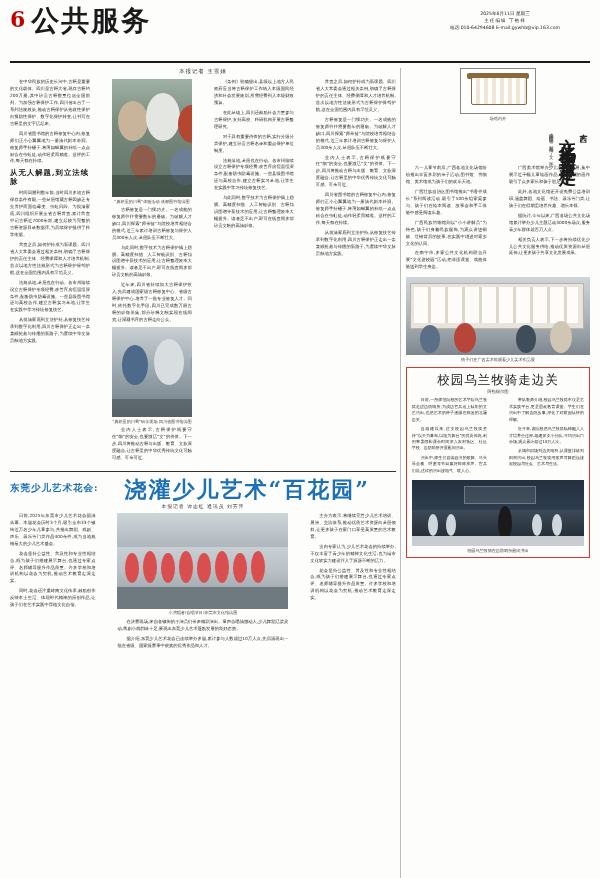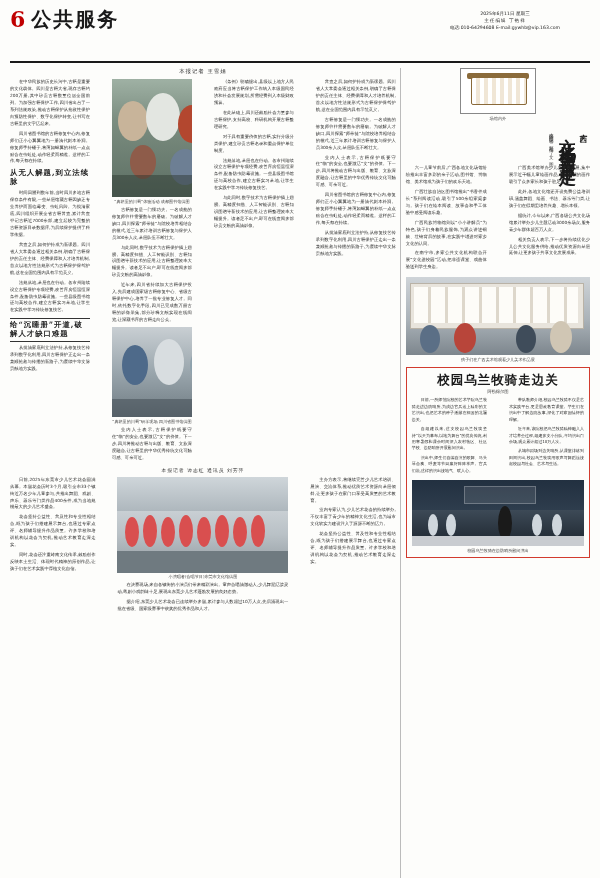--- a/index.html
+++ b/index.html
@@ -8,21 +8,21 @@
     background:#fdfdfb;
     font-family:"DejaVu Sans","Liberation Sans",sans-serif;
     color:#1a1a1a;
     overflow:hidden;
   }
   .page{position:relative;width:600px;height:878px;box-sizing:border-box;padding:8px 10px 6px 10px;}
 
   
   .masthead{display:flex;align-items:flex-start;height:50px;border-bottom:2px solid #1a1a1a;padding-bottom:3px;}
   .pagenum{font-size:22px;font-weight:bold;color:#c00000;line-height:1;margin-right:6px;font-family:"DejaVu Serif","Liberation Serif",serif;}
-  .section-name{font-size:20px;font-weight:bold;letter-spacing:2px;font-family:Liberation Serif, serif;line-height:1;padding-top:1px;}
+  .section-name{font-size:28px;font-weight:bold;letter-spacing:2px;font-family:Liberation Mono, monospace;line-height:1;padding-top:1px;}
   .mast-spacer{flex:1;}
   .mast-meta{font-size:4.6px;line-height:1.55;text-align:center;color:#222;padding-top:2px;width:170px;}
   .mast-meta .row2{letter-spacing:1px;}
   .paper-title{font-size:21px;font-weight:bold;color:#c00000;letter-spacing:1px;font-family:"DejaVu Serif","Liberation Serif",serif;line-height:1;padding-top:2px;padding-left:6px;}
 
   
   .body-wrap{display:flex;margin-top:5px;height:812px;}
   .left-zone{width:398px;display:flex;flex-direction:column;}
   .right-zone{width:190px;margin-left:4px;display:flex;flex-direction:column;border-left:1px solid #bbb;padding-left:5px;}
 
@@ -58,21 +58,21 @@
   .logo-box .roof{position:absolute;left:6px;top:4px;width:62px;height:6px;background:#8a6a3a;border-radius:2px;}
   .logo-cap{font-size:4.2px;text-align:center;color:#555;margin-bottom:4px;}
 
   .v-title-wrap{display:flex;justify-content:flex-end;align-items:flex-start;margin-bottom:4px;}
   .v-title{writing-mode:vertical-rl;text-orientation:upright;font-size:17px;font-weight:bold;font-family:"DejaVu Serif","Liberation Serif",serif;letter-spacing:4px;line-height:1.25;}
   .v-sub{writing-mode:vertical-rl;text-orientation:upright;font-size:7.5px;font-weight:bold;letter-spacing:2px;margin-right:2px;padding-top:3px;}
   .v-byline{writing-mode:vertical-rl;text-orientation:upright;font-size:4.6px;color:#444;letter-spacing:1px;margin-right:3px;padding-top:4px;}
 
   
   .redbox{border:1.4px solid #d23b2e;padding:4px 5px;margin-top:5px;}
-  .redbox .hl{font-size:12.5px;font-weight:bold;font-family:"DejaVu Serif","Liberation Serif",serif;text-align:center;letter-spacing:1px;line-height:1.2;}
+  .redbox .hl{font-size:12.5px;font-weight:normal;font-family:"DejaVu Serif","Liberation Serif",serif;text-align:center;letter-spacing:1px;line-height:1.2;}
   .redbox .by{font-size:4.3px;text-align:center;color:#444;margin:2px 0 3px 0;}
 
   
   .feature-head{display:flex;align-items:center;margin-top:6px;border-top:1px solid #333;padding-top:5px;}
   .feature-kicker{font-size:9.5px;font-weight:bold;color:#1a6fb5;font-family:"DejaVu Serif","Liberation Serif",serif;letter-spacing:1px;white-space:nowrap;}
   .feature-title{flex:1;text-align:center;font-size:22px;font-weight:bold;color:#1a6fb5;font-family:"DejaVu Serif","Liberation Serif",serif;letter-spacing:2px;line-height:1.1;}
   .feature-by{font-size:4.8px;text-align:center;color:#333;letter-spacing:1px;margin:2px 0 4px 0;}
   .fine{font-size:4px;}
 </style>
 </head>
@@ -103,21 +103,20 @@
           <div class="txt">
             <p>在中华民族的历史长河中,古籍是重要的文化载体。四川是古籍大省,现存古籍约200万册,其中珍贵古籍数量位居全国前列。为加强古籍保护工作,四川省出台了一系列法规政策,推动古籍保护从抢救性保护向预防性保护、数字化保护转变,让书写在古籍里的文字活起来。</p>
             <p>四川省图书馆的古籍修复中心内,修复师们正小心翼翼地为一册清代刻本补洞。修复师手持镊子,将薄如蝉翼的补纸一点点贴合在虫蛀处,动作轻柔而精准。这样的工作,每天都在持续。</p>
           </div>
           <div class="subhead">从无人解题,到立法续脉</div>
           <div class="txt">
             <p>时间回溯到数年前,当时四川多地古籍保存条件有限,一些基层馆藏古籍因缺乏专业养护而面临霉变、虫蛀风险。为摸清家底,四川组织开展全省古籍普查,累计普查登记古籍近7000余部,建立起较为完整的古籍资源目录数据库,为后续保护提供了科学依据。</p>
             <p>普查之后,如何护持成为新课题。四川省人大常委会通过相关条例,明确了古籍保护的责任主体、经费保障和人才培养机制,首次以地方性法规形式为古籍保护保驾护航,这在全国范围内具有示范意义。</p>
             <p>法规落地,基层也在行动。各市州陆续设立古籍保护专项经费,改善库房恒温恒湿条件,配备防虫防霉设施。一些县级图书馆还与高校合作,建立古籍实习基地,让学生在实践中学习传统修复技艺。</p>
           </div>
-          <div class="subhead boxed">给“沉睡册”开道,破解人才缺口难题</div>
           <div class="txt">
             <p>从摸清家底到立法护持,从修复技艺传承到数字化利用,四川古籍保护正走出一条兼顾抢救与传播的新路子,为赓续中华文脉贡献地方实践。</p>
           </div>
         </div>
 
         <div class="col">
           <div class="photo ph-people" style="height:118px;">
             <div class="blob" style="left:6px;top:22px;width:30px;height:40px;background:#c8b49a;"></div>
             <div class="blob" style="left:34px;top:14px;width:34px;height:48px;background:#e3e6e1;"></div>
             <div class="blob" style="left:66px;top:26px;width:28px;height:38px;background:#b3472f;"></div>
@@ -158,20 +157,24 @@
           <div class="txt">
             <p>普查之后,如何护持成为新课题。四川省人大常委会通过相关条例,明确了古籍保护的责任主体、经费保障和人才培养机制,首次以地方性法规形式为古籍保护保驾护航,这在全国范围内具有示范意义。</p>
             <p>古籍修复是一门慢功夫。一名成熟的修复师往往需要数年的磨砺。为破解人才缺口,四川探索“师带徒”与院校培养相结合的模式,近三年累计培训古籍修复与保护人员300余人次,基层队伍不断壮大。</p>
             <p>业内人士表示,古籍保护既要守住“物”的安全,也要激活“文”的价值。下一步,四川将推动古籍与出版、教育、文旅深度融合,让古籍里的中华优秀传统文化可触可感、可亲可近。</p>
             <p>四川省图书馆的古籍修复中心内,修复师们正小心翼翼地为一册清代刻本补洞。修复师手持镊子,将薄如蝉翼的补纸一点点贴合在虫蛀处,动作轻柔而精准。这样的工作,每天都在持续。</p>
             <p>从摸清家底到立法护持,从修复技艺传承到数字化利用,四川古籍保护正走出一条兼顾抢救与传播的新路子,为赓续中华文脉贡献地方实践。</p>
           </div>
         </div>
       </div>
 
+      <div class="feature-head">
+        <div class="feature-kicker">东莞少儿艺术花会:</div>
+        <div class="feature-title">浇灌少儿艺术“百花园”</div>
+      </div>
       <div class="feature-by">本报记者  谭志红  通讯员  刘芳萍</div>
 
       <div class="cols">
         <div class="col">
           <div class="txt">
             <p>日前,2025年东莞市少儿艺术花会圆满落幕。本届花会历时3个月,吸引全市33个镇街近万名少年儿童参与,共推出舞蹈、戏剧、声乐、器乐等门类作品400余件,成为当地规模最大的少儿艺术盛会。</p>
             <p>花会坚持公益性、普及性和专业性相结合,既为孩子们搭建展示舞台,也通过专家点评、名师辅导提升作品质量。许多学校和培训机构以花会为契机,推动艺术教育走深走实。</p>
             <p>同时,花会还注重岭南文化传承,鼓励创作反映本土生活、体现时代精神的原创作品,让孩子们在艺术实践中厚植文化自信。</p>
           </div>
         </div>

